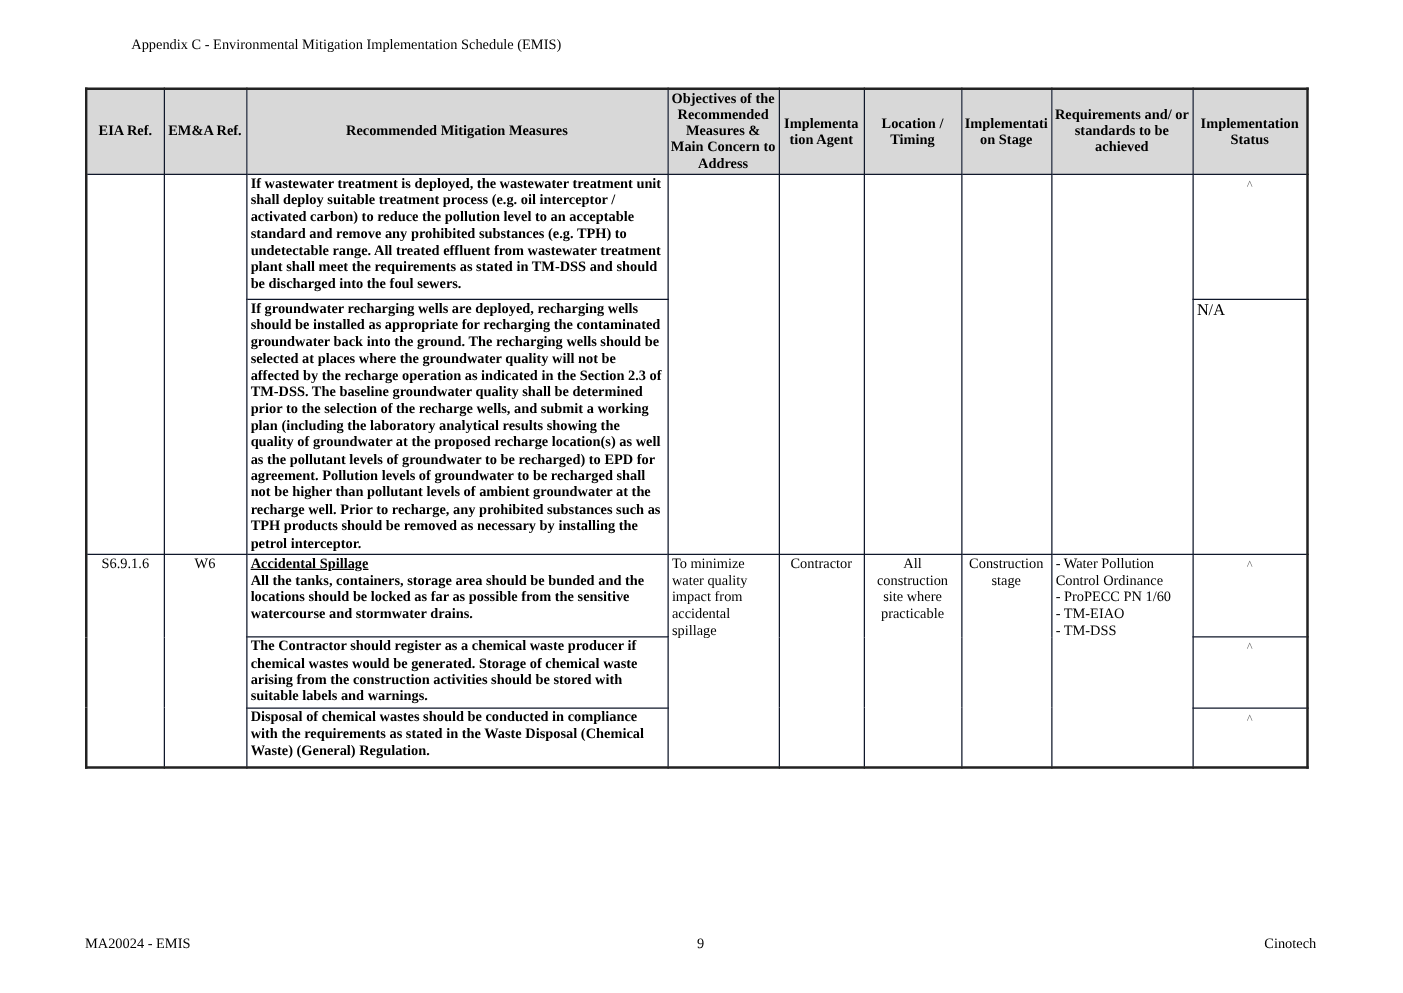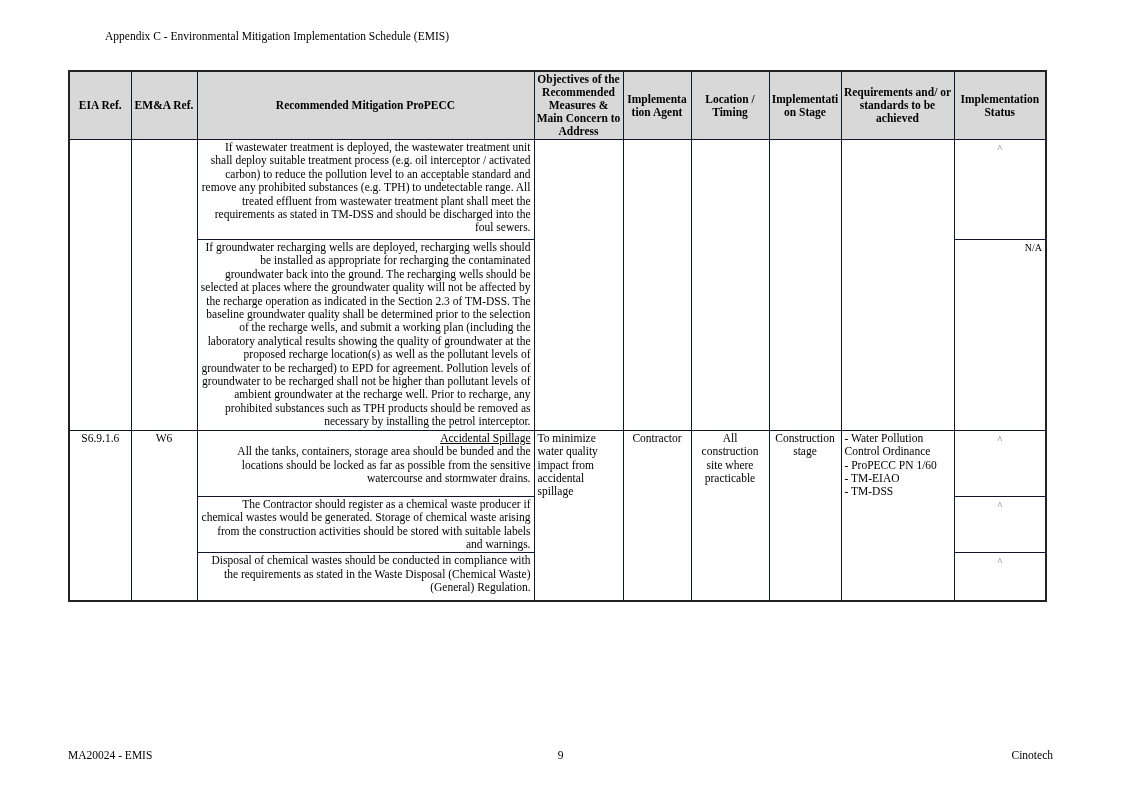--- a/index.html
+++ b/index.html
@@ -35,34 +35,34 @@
     background:#d8d8d8;
     font-weight:bold;
     text-align:center;
     vertical-align:middle;
     line-height:13px;
     padding:1px 2px;
     overflow-wrap:break-word;
     word-wrap:break-word;
   }
   td.center{text-align:center;}
-  td.measures{ text-align:right; }
+  td.measures{ text-align:left;font-weight:bold; }
   .underline{text-decoration:underline;}
   .caret{
     display:block;
     text-align:center;
     color:#666;
     font-size:10px;
     line-height:11px;
     margin-top:2px;
   }
   .na{
     display:block;
-    text-align:right;
-    font-size:10px;
+    text-align:left;
+    font-size:13px;
   }
   .req-line{white-space:normal;}
   .footer{
     position:absolute;left:68px;right:69px;top:749px;
     font-size:11.5px;
   }
   .footer .f-left{position:absolute;left:0;top:0;}
   .footer .f-center{position:absolute;left:0;right:0;text-align:center;top:0;}
   .footer .f-right{position:absolute;right:0;top:0;padding-left:20px;}
 </style>
@@ -81,21 +81,21 @@
     <col style="width:78px">
     <col style="width:72px">
     <col style="width:113px">
     <col style="width:92px">
   </colgroup>
 
   <tbody>
       <tr style="height:64px">
     <th>EIA Ref.</th>
     <th>EM&amp;A Ref.</th>
-    <th>Recommended Mitigation ProPECC</th>
+    <th>Recommended Mitigation Measures</th>
     <th>Objectives of the Recommended Measures &amp; Main Concern to Address</th>
     <th>Implementation Agent</th>
     <th>Location / Timing</th>
     <th>Implementation Stage</th>
     <th>Requirements and/ or standards to be achieved</th>
     <th>Implementation Status</th>
   </tr>
 
   <tr style="height:100px">
     <td class="center" rowspan="2"></td>

